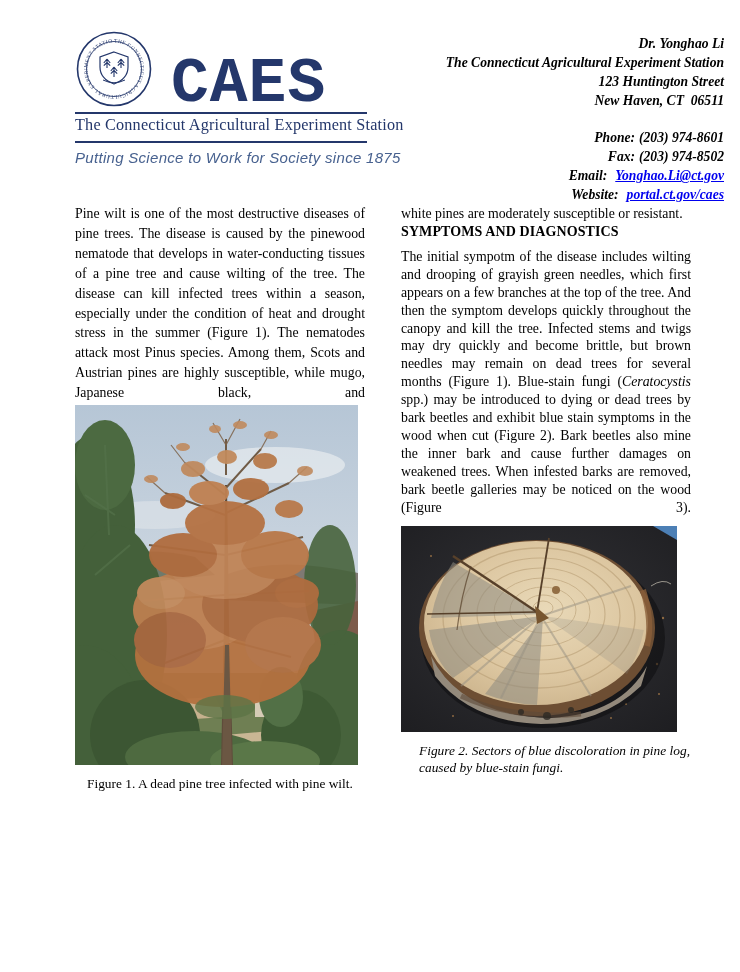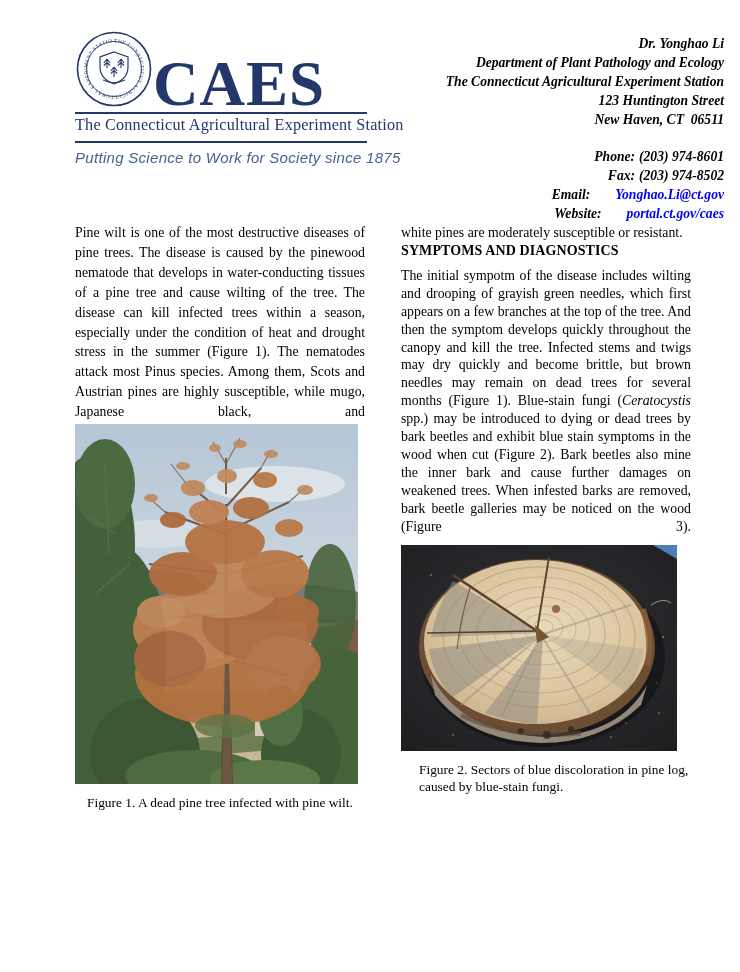--- a/index.html
+++ b/index.html
@@ -4,50 +4,50 @@
 <style>
   html,body { margin:0; padding:0; background:#ffffff; }
   body { width:740px; height:972px; overflow:hidden; font-family:"Liberation Serif", serif; color:#000; }
   .page { position:relative; width:740px; height:972px; background:#fff; }
 
   
   .masthead { display:flex; justify-content:space-between; padding:30px 16px 0 75px; }
   .logo-block { width:292px; flex:0 0 auto; }
   .logo-top { display:flex; align-items:flex-end; }
   .seal { width:78px; height:78px; flex:0 0 auto; }
-  .wordmark { font-family:Liberation Serif, serif; font-weight:bold; font-size:63px; line-height:0.82;
-              color:#24376b; letter-spacing:1px; margin-left:0; margin-bottom:-3px; }
+  .wordmark { font-family:Liberation Mono, monospace; font-weight:bold; font-size:63px; line-height:0.82;
+              color:#24376b; letter-spacing:1px; margin-left:18px; margin-bottom:-3px; }
   .logo-rule { height:2px; background:#24376b; margin:4px 0 0 0; }
   .org-name { font-size:16.2px; color:#24376b; letter-spacing:0.2px; padding:2px 0; white-space:nowrap; }
   .tagline { font-family:"Liberation Sans", sans-serif; font-style:italic; font-size:15px;
              color:#47618f; margin-top:6px; letter-spacing:0.3px; white-space:nowrap; }
 
   .contact-block { text-align:right; font-weight:bold; font-style:italic; font-size:13.6px;
                    line-height:19px; padding-top:4px; }
   .contact-block div { white-space:pre-wrap; }
   .contact-gap { height:18px; }
-  .contact-link { color:#0000ee; margin-left:25px; cursor:pointer; }
+  .contact-link { color:#0000ee; text-decoration:underline; margin-left:8px; cursor:pointer; }
   .contact-val { margin-left:4px; }
 
   
   .title-wrap { margin:10px 63px 12px 75px; text-align:center; }
   h1.doc-title { font-size:17.5px; font-weight:bold; letter-spacing:0.5px; margin:0; display:inline-block; }
 
   
   .columns { display:flex; gap:36px; margin:0 63px 0 75px; }
   .col { width:290px; flex:0 0 auto; }
   p.body-text { font-size:13.8px; line-height:19.9px; text-align:justify; margin:0; }
   .justify-last { text-align-last:justify; }
   p.tight { line-height:17.9px; }
   h2.section-heading { font-size:14px; font-weight:bold; margin:0 0 8px 0; letter-spacing:0.1px; }
 
   figure { margin:0; }
   .figimg { display:block; }
   .fig1-wrap { margin-top:2px; }
-  .fig2-wrap { margin-top:9px; }
+  .fig2-wrap { margin-top:9px;font-style:italic; }
   figcaption { font-size:13.4px; line-height:17.5px; margin-top:10px; text-align:left; }
   .cap1 { padding:0 6px 0 12px; }
   .cap2 { padding:0 0 0 18px; }
 </style>
 </head>
 <body>
 
 <div class="page">
 
   <header class="masthead">
@@ -74,21 +74,20 @@
         <div class="wordmark">CAES</div>
       </div>
       <div class="logo-rule"></div>
       <div class="org-name">The Connecticut Agricultural Experiment Station</div>
       <div class="logo-rule"></div>
       <div class="tagline">Putting Science to Work for Society since 1875</div>
     </div>
 
     <div class="contact-block">
       <div>Dr. Yonghao Li</div>
-      <div>Department of Plant Pathology and Ecology</div>
       <div>The Connecticut Agricultural Experiment Station</div>
       <div>123 Huntington Street</div>
       <div>New Haven, CT  06511</div>
       <div class="contact-gap"></div>
       <div><span>Phone:</span><span class="contact-val">(203) 974-8601</span></div>
       <div><span>Fax:</span><span class="contact-val">(203) 974-8502</span></div>
       <div><span>Email:</span><a class="contact-link">Yonghao.Li@ct.gov</a></div>
       <div><span>Website:</span><a class="contact-link">portal.ct.gov/caes</a></div>
     </div>
   </header>

